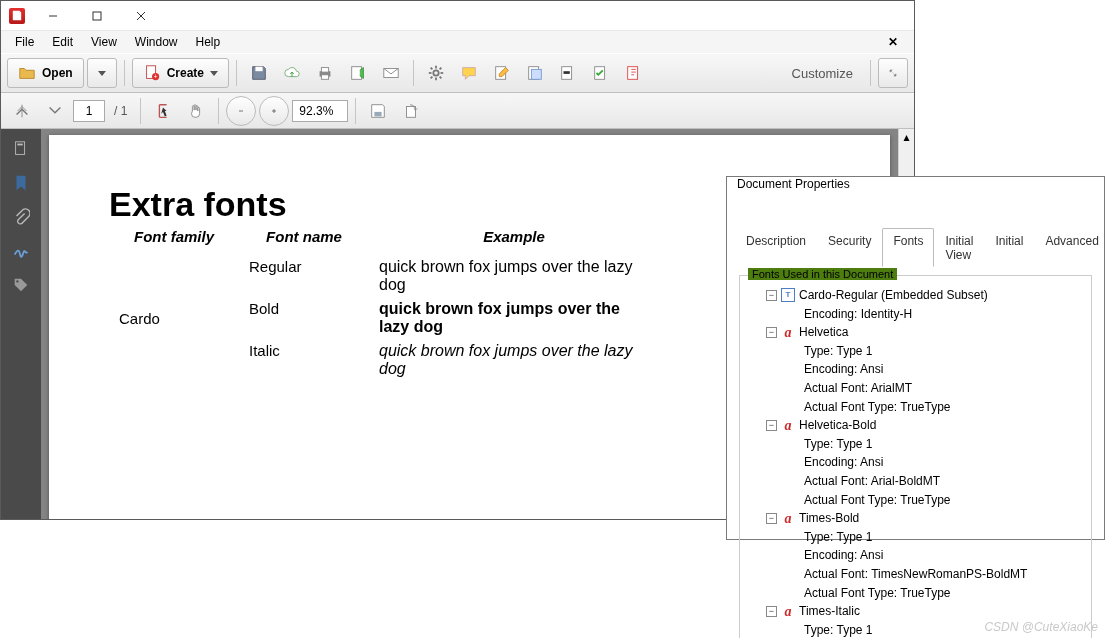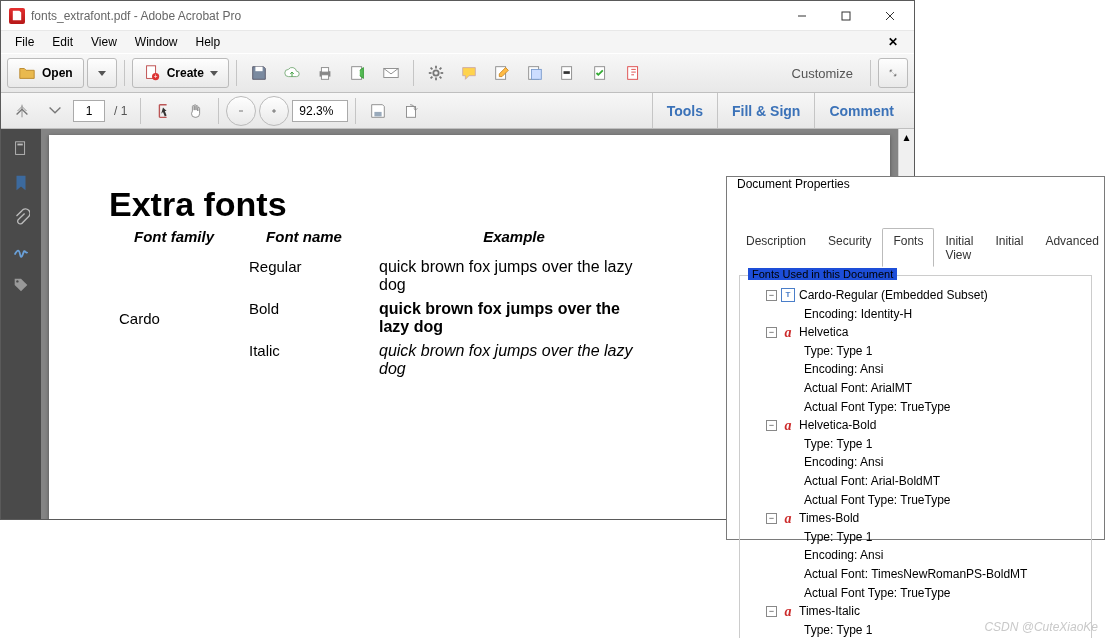--- a/index.html
+++ b/index.html
@@ -53,41 +53,40 @@
 .ex-ital { font-family: Georgia, 'Times New Roman', serif; font-size: 16px; font-style: italic; }
 
 
 .dialog { position: absolute; left: 726px; top: 176px; width: 379px; height: 364px; background: #fff; border: 1px solid #7a7a7a; display: flex; flex-direction: column; }
 .dlg-title { height: 30px; display: flex; align-items: center; padding: 0 10px; font-size: 12px; }
 .dlg-tabs { display: flex; border-bottom: 1px solid #fff; padding: 4px 8px 0 8px; font-size: 12px; gap: 0; background: #fff; }
 .dlg-tabs .tab { padding: 5px 10px 4px 10px; border: 1px solid transparent; color: #333; cursor: default; position: relative; top: 1px; margin-top: 32px; }
 .dlg-tabs .tab.active { border: 1px solid #bbb; border-bottom: 1px solid #fff; background: #fff; border-radius: 2px 2px 0 0; }
 .dlg-body { flex: 1; padding: 8px 12px; }
 .groupbox { border: 1px solid #ccc; padding: 10px 6px 6px 6px; position: relative; height: 100%; }
-.groupbox .legend { position: absolute; top: -8px; left: 8px; background: #1d4ed8; padding: 0 4px; font-size: 11px; }
+.groupbox .legend { position: absolute; top: -8px; left: 8px; background: #4d7c0f; padding: 0 4px; font-size: 11px; }
 .tree { font-size: 12px; line-height: 1.55; }
 .tree .row { display: flex; align-items: center; gap: 4px; white-space: nowrap; }
 .tree .indent1 { padding-left: 20px; }
 .tree .indent2 { padding-left: 58px; }
 .expander { width: 11px; height: 11px; border: 1px solid #888; display: inline-flex; align-items: center; justify-content: center; font-size: 9px; line-height: 1; color: #444; background: #fff; }
 .fico { width: 14px; height: 14px; display: inline-flex; align-items: center; justify-content: center; }
 .fico.tt { border: 1px solid #4a7ec9; color: #4a7ec9; font-size: 8px; font-weight: bold; }
 .fico.aa { color: #cc2a2a; font-style: italic; font-family: Georgia, serif; font-weight: bold; font-size: 14px; }
 
 .watermark { position: absolute; right: 8px; bottom: 4px; color: #c9c9c9; font-size: 12px; font-style: italic; }
 .customize { display:flex; align-items:center; gap:4px; color:#555; margin-right:6px; margin-left:auto; font-size:13px;}
 </style>
 </head>
 <body>
 
 <div class="window">
 
   <div class="titlebar">
     <div class="appicon"></div>
-    <div class="title">fonts_extrafont.pdf - Adobe Acrobat Pro</div>
     <div class="winbtns">
       <div>
           <svg viewBox="0 0 10 10">
             <line x1="1" y1="5" x2="9" y2="5" stroke="#333"></line>
           </svg>
         </div>
       <div>
           <svg viewBox="0 0 10 10">
             <rect x="1" y="1" width="8" height="8" fill="none" stroke="#333"></rect>
           </svg>
@@ -275,25 +274,20 @@
           <rect x="6" y="11" width="8" height="5" fill="#9ab"></rect>
         </svg>
       </div>
     <div class="tb-btn">
         <svg class="ico" viewBox="0 0 20 20">
           <rect x="5" y="5" width="10" height="12" fill="#fff" stroke="#888"></rect>
           <path d="M9 3a6 6 0 016 6m0 0l-2-2m2 2l2-2" stroke="#888" fill="none"></path>
         </svg>
       </div>
 
-    <div class="right-actions">
-      <div class="act">Tools</div>
-      <div class="act">Fill &amp; Sign</div>
-      <div class="act">Comment</div>
-    </div>
   </div>
 
   <div class="content-row">
     <div class="sidebar">
       <div class="sico">
           <svg width="18" height="18" viewBox="0 0 20 20">
             <rect x="4" y="2" width="10" height="14" fill="none" stroke="#bbb"></rect>
             <rect x="6" y="4" width="6" height="2" fill="#bbb"></rect>
           </svg>
         </div>

